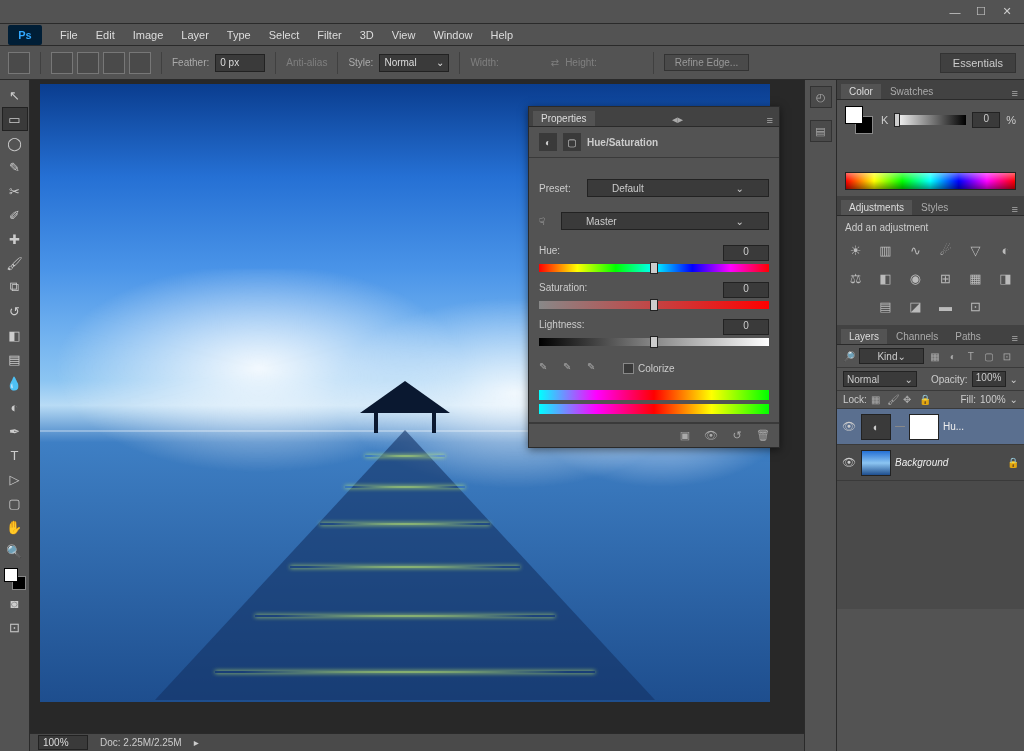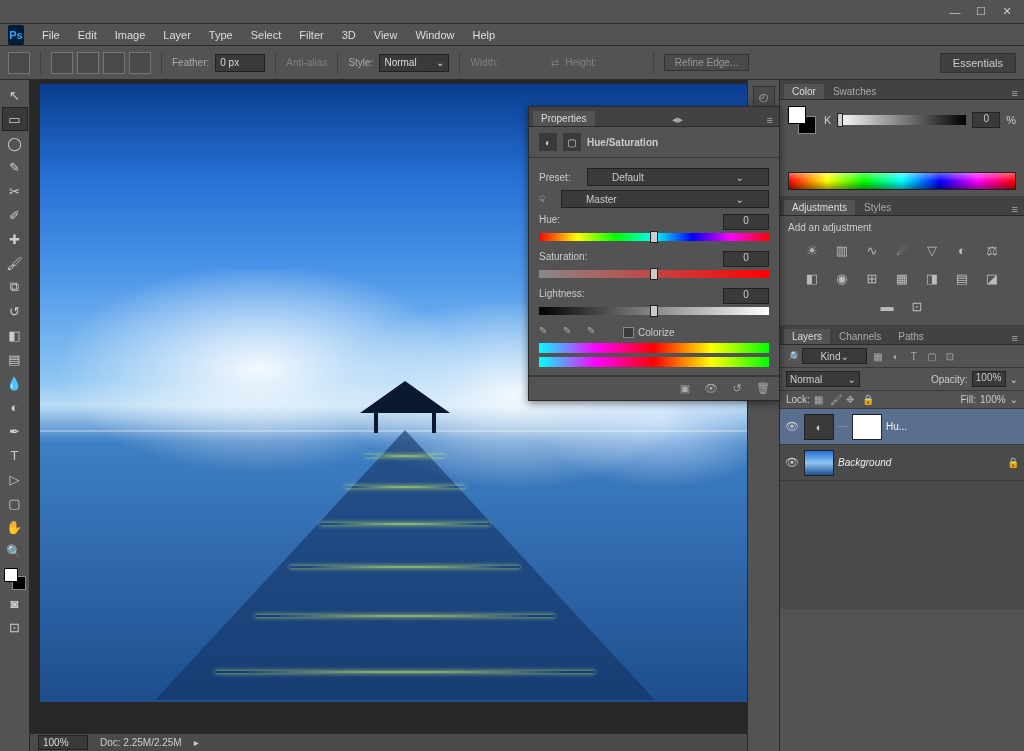--- a/index.html
+++ b/index.html
@@ -1,21 +1,21 @@
 <!DOCTYPE html>
 <html><head>
 <meta charset="utf-8">
 <style>
 * { margin: 0; padding: 0; box-sizing: border-box; font-family: "Segoe UI", Tahoma, sans-serif; }
 body { width: 1024px; height: 751px; background: #535353; color: #ccc; font-size: 11px; overflow: hidden; }
 
 .titlebar { height: 24px; background: #535353; display: flex; align-items: center; justify-content: flex-end; padding: 0 6px; border-bottom: 1px solid #2a2a2a; }
 .titlebar .win { width: 22px; height: 14px; margin-left: 4px; display: flex; align-items: center; justify-content: center; color: #ccc; cursor: pointer; }
 .menubar { height: 22px; background: #535353; display: flex; align-items: center; padding-left: 8px; gap: 2px; border-bottom: 1px solid #2a2a2a; }
-.ps-logo { width: 16px; height: 20px; background: #001e36; color: #31a8ff; font-weight: bold; font-size: 11px; display: flex; align-items: center; justify-content: center; margin-right: 8px; border-radius: 2px; }
+.ps-logo { width: 34px; height: 20px; background: #001e36; color: #31a8ff; font-weight: bold; font-size: 11px; display: flex; align-items: center; justify-content: center; margin-right: 8px; border-radius: 2px; }
 .menubar .mi { padding: 2px 8px; cursor: pointer; color: #ddd; }
 
 .optionsbar { height: 34px; background: #535353; display: flex; align-items: center; padding: 0 8px; gap: 6px; border-bottom: 1px solid #2a2a2a; }
 .ob-box { width: 22px; height: 22px; border: 1px solid #777; background: #4a4a4a; }
 .ob-group { display: flex; gap: 4px; align-items: center; }
 .ob-sep { width: 1px; height: 22px; background: #404040; margin: 0 4px; }
 .ob-label { color: #aaa; font-size: 10px; }
 .ob-input { width: 50px; height: 18px; background: #3a3a3a; border: 1px solid #222; color: #ddd; padding: 0 4px; font-size: 10px; }
 .ob-select { width: 70px; height: 18px; background: #3a3a3a; border: 1px solid #222; color: #ddd; padding: 0 4px; font-size: 10px; display: flex; align-items: center; justify-content: space-between; }
 .ob-btn { padding: 2px 10px; background: #4a4a4a; border: 1px solid #333; color: #999; font-size: 10px; }
@@ -41,21 +41,21 @@
 .dock-posts { position: absolute; top: 52%; left: 50%; transform: translateX(-50%); width: 62px; height: 28px; border-left: 4px solid #0a1830; border-right: 4px solid #0a1830; }
 .dock-path { position: absolute; top: 56%; left: 50%; transform: translateX(-50%); width: 0; height: 0; border-left: 250px solid transparent; border-right: 250px solid transparent; border-bottom: 270px solid rgba(20,50,100,0.6); }
 .dock-light { position: absolute; left: 50%; width: 200px; height: 2px; transform: translateX(-50%); background: radial-gradient(ellipse, #d4ff6a 10%, transparent 70%); box-shadow: 0 0 4px #d4ff6a; }
 
 .statusbar { position: absolute; bottom: 0; left: 0; width: 100%; height: 18px; background: #4a4a4a; border-top: 1px solid #2a2a2a; display: flex; align-items: center; padding: 0 8px; gap: 12px; font-size: 10px; color: #ccc; }
 .zoom-in { width: 50px; background: #3a3a3a; border: 1px solid #222; color: #ddd; font-size: 10px; padding: 1px 4px; }
 
 .sidepanels { width: 32px; background: #535353; border-left: 1px solid #2a2a2a; padding-top: 6px; display: flex; flex-direction: column; align-items: center; gap: 12px; }
 .sp-icon { width: 22px; height: 22px; background: #4a4a4a; border: 1px solid #333; display: flex; align-items: center; justify-content: center; color: #aaa; }
 
-.rightcol { width: 245px; background: #535353; border-left: 1px solid #2a2a2a; display: flex; flex-direction: column; }
+.rightcol { width: 188px; background: #535353; border-left: 1px solid #2a2a2a; display: flex; flex-direction: column; }
 .panel { background: #535353; }
 .panel-tabs { height: 20px; display: flex; align-items: end; gap: 1px; padding-left: 4px; background: #424242; border-bottom: 1px solid #2a2a2a; }
 .panel-tabs .pt { padding: 2px 8px; font-size: 10px; color: #aaa; cursor: pointer; }
 .panel-tabs .pt.active { background: #535353; color: #ddd; }
 .panel-tabs .menu-icon { margin-left: auto; padding: 0 6px; color: #aaa; cursor: pointer; }
 .panel-body { padding: 6px 8px; }
 
 .color-swatch-big { width: 28px; height: 28px; position: relative; }
 .csb-fg { width: 18px; height: 18px; background: #fff; border: 1px solid #000; position: absolute; top: 0; left: 0; z-index: 2; }
 .csb-bg { width: 18px; height: 18px; background: #000; border: 1px solid #888; position: absolute; bottom: 0; right: 0; }
@@ -86,21 +86,21 @@
 .layer-item .thumb { width: 30px; height: 26px; border: 1px solid #222; background: #234; }
 .layer-item .thumb.mask { background: #fff; }
 .layer-item .thumb.adj { background: #3a3a3a; display: flex; align-items: center; justify-content: center; color: #ccc; }
 .layer-item .name { font-size: 10px; color: #eee; overflow: hidden; text-overflow: ellipsis; white-space: nowrap; flex: 1; }
 .layer-item .lock { color: #aaa; font-size: 10px; }
 .thumb.bg { background: linear-gradient(to bottom, #2570d4 0%, #8cc5f2 50%, #1e4e8e 100%); }
 
 
 .properties { position: absolute; left: 528px; top: 106px; width: 252px; background: #535353; border: 1px solid #2a2a2a; z-index: 50; box-shadow: 0 2px 8px rgba(0,0,0,0.5); }
 .prop-section { padding: 6px 10px; border-bottom: 1px solid #3a3a3a; font-size: 10px; }
-.prop-row { display: flex; align-items: center; gap: 6px; margin: 4px 0; }
+.prop-row { display: flex; align-items: center; gap: 6px; margin: 15px 0; }
 .prop-row .lbl { width: 42px; color: #ccc; }
 .prop-row .psel { flex: 1; height: 18px; background: #3a3a3a; border: 1px solid #222; padding: 0 24px; display: flex; align-items: center; justify-content: space-between; }
 .slider-row { margin: 6px 0 10px 0; }
 .slider-row .lbl2 { display: flex; justify-content: space-between; font-size: 10px; color: #ccc; margin-bottom: 3px; }
 .slider-row .val2 { width: 46px; height: 16px; background: #3a3a3a; border: 1px solid #222; text-align: center; }
 .slider-row .track2 { height: 8px; position: relative; margin-top: 2px; }
 .slider-row .track2 .thumb2 { position: absolute; left: 50%; top: -2px; width: 8px; height: 12px; background: #ccc; border: 1px solid #222; transform: translateX(-50%); }
 .hue-track { background: linear-gradient(to right, #f00, #ff0, #0f0, #0ff, #00f, #f0f, #f00); }
 .sat-track { background: linear-gradient(to right, #888, #f00); }
 .lit-track { background: linear-gradient(to right, #000, #888, #fff); }

